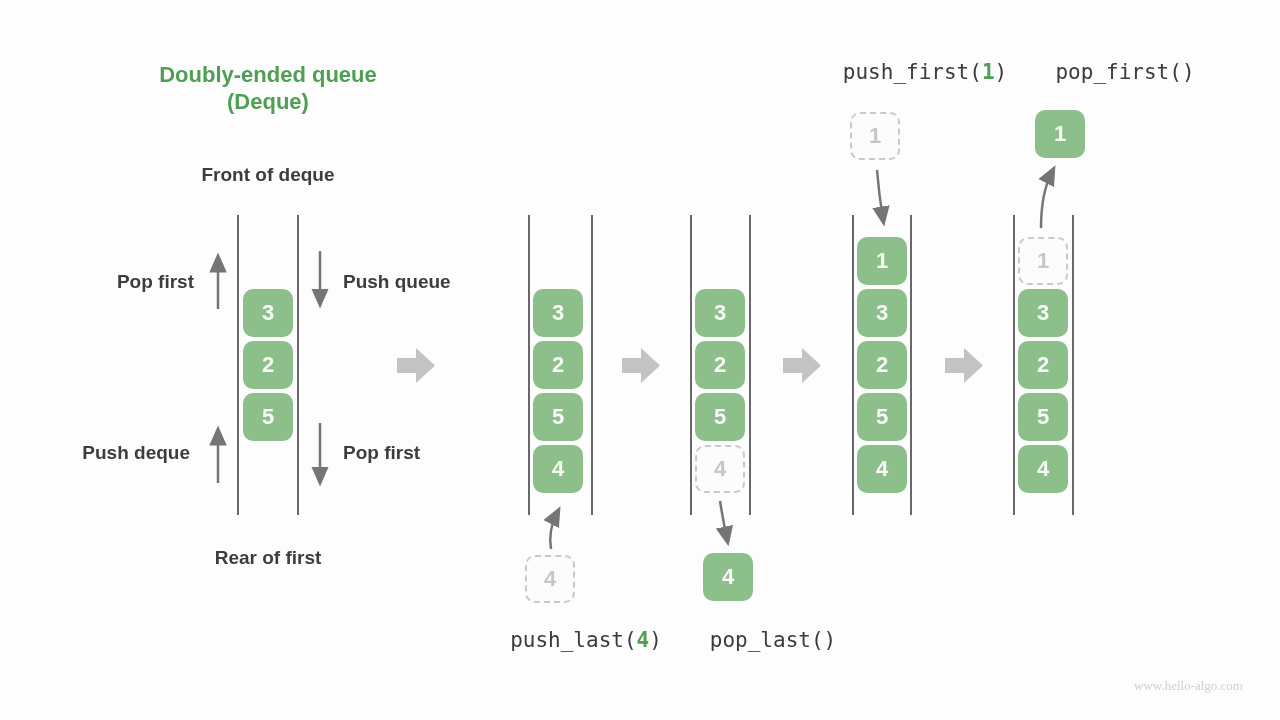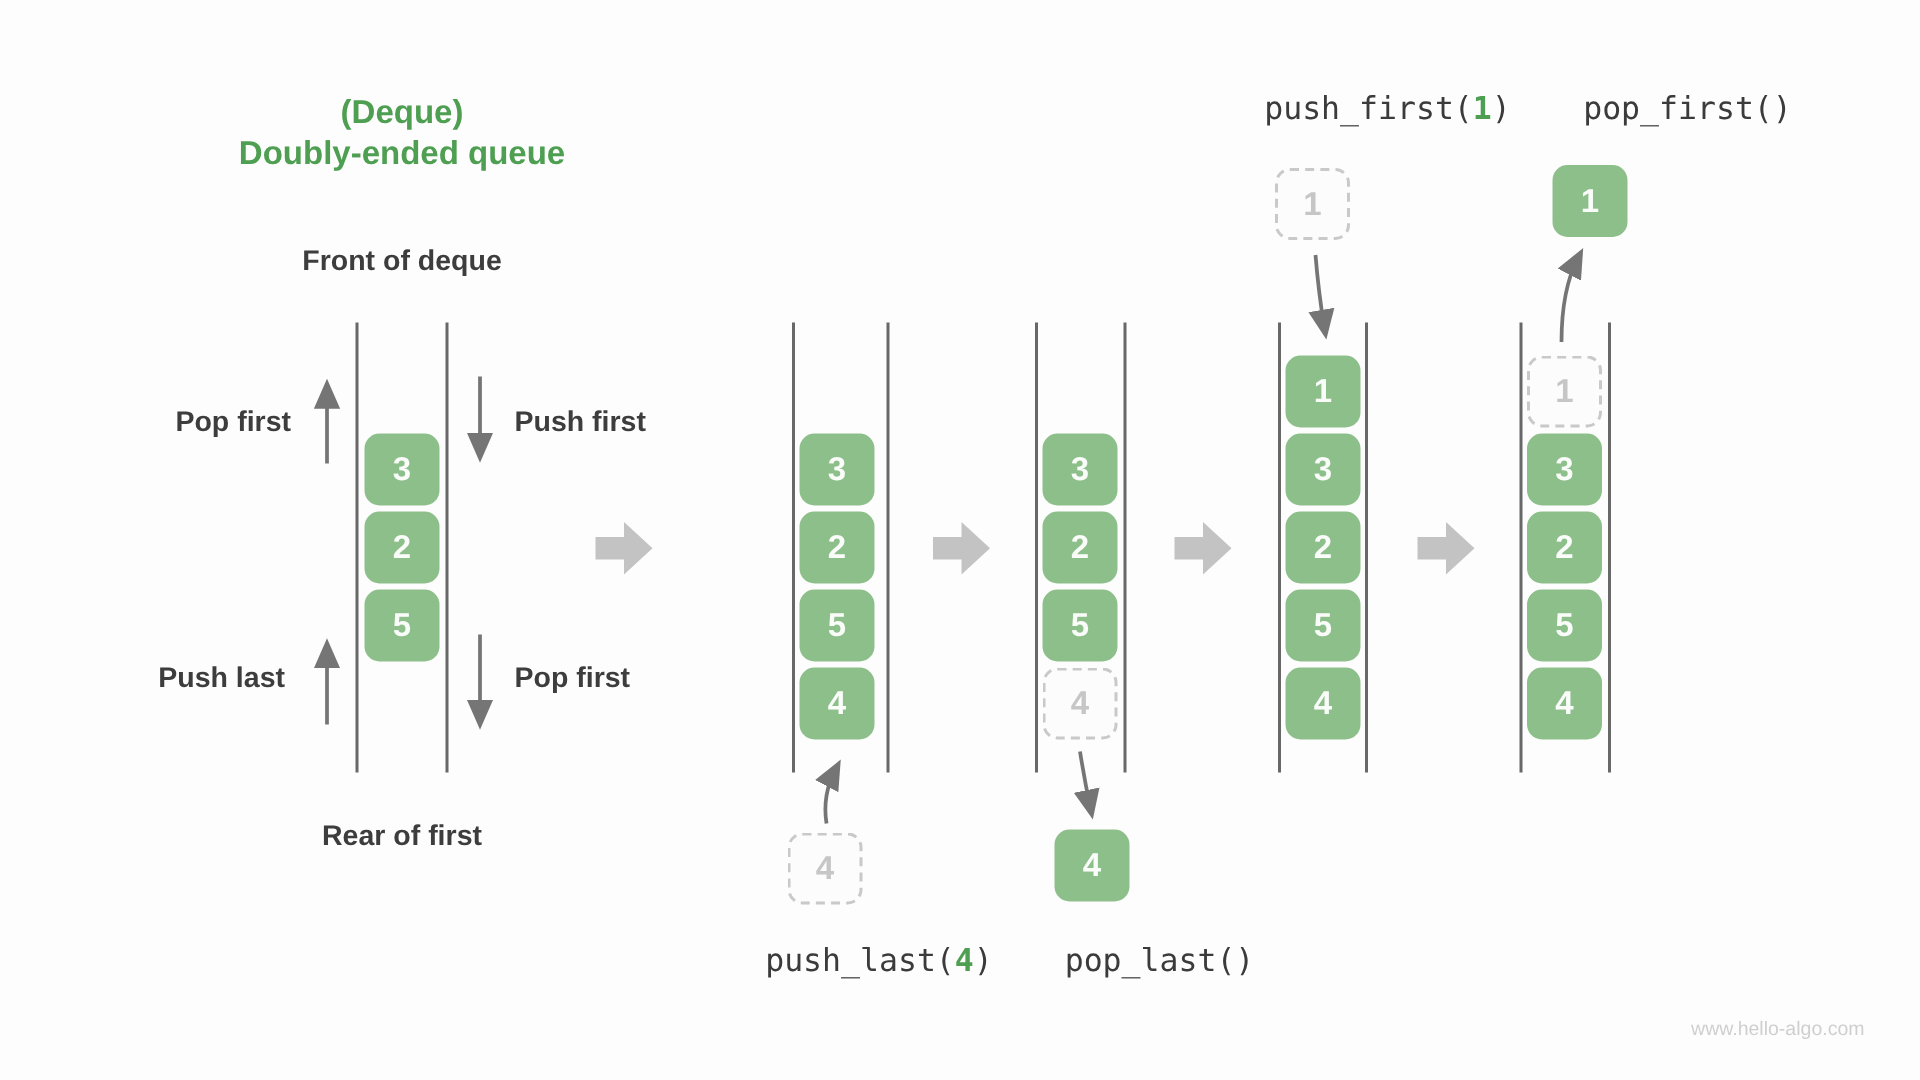--- a/index.html
+++ b/index.html
@@ -9,40 +9,40 @@
   .title{width:320px;text-align:center;font-size:22px;font-weight:bold;color:#4e9f52;line-height:27px;}
   .boldlabel{font-size:19px;font-weight:bold;color:#3d3d3d;white-space:nowrap;}
   .channel{position:absolute;border-left:2px solid #686868;border-right:2px solid #686868;box-sizing:border-box;}
   .cell{position:absolute;width:50px;height:48px;border-radius:10px;display:flex;align-items:center;justify-content:center;
         font-size:22px;font-weight:bold;box-sizing:border-box;}
   .cell.green{background:#8dbf8b;color:rgba(255,255,255,0.95);}
   .cell.ghost{background:#fcfcfc;border:2px dashed #c9c9c9;color:#c6c6c6;}
   .code{position:absolute;transform:translateX(-50%);font-family:"DejaVu Sans Mono",monospace;
         font-size:21px;color:#3b3b3b;white-space:nowrap;}
   .code .arg{color:#4e9f52;font-weight:bold;}
-  .watermark{position:absolute;font-family:Liberation Sans, sans-serif;font-size:13px;color:#cfcfcf;}
+  .watermark{position:absolute;font-family:Liberation Serif, serif;font-size:13px;color:#cfcfcf;}
   svg.overlay{position:absolute;left:0;top:0;pointer-events:none;}
   .ctr{transform:translateX(-50%);text-align:left;}
 </style>
 </head>
 <body>
 
 <div id="canvas">
 
   <div class="abs title" style="left:108px;top:61px;">
+    <div>Doubly-ended queue</div>
     <div>(Deque)</div>
-    <div>Doubly-ended queue</div>
   </div>
 
   <div class="abs boldlabel ctr" style="left:268px;top:164px;">Front of deque</div>
   <div class="abs boldlabel ctr" style="left:268px;top:547px;">Rear of first</div>
 
   <div class="abs boldlabel" style="left:80px;top:271px;width:114px;text-align:right;">Pop first</div>
-  <div class="abs boldlabel" style="left:343px;top:271px;">Push first</div>
-  <div class="abs boldlabel" style="left:76px;top:442px;width:114px;text-align:right;">Push last</div>
+  <div class="abs boldlabel" style="left:343px;top:271px;">Push queue</div>
+  <div class="abs boldlabel" style="left:76px;top:442px;width:114px;text-align:right;">Push deque</div>
   <div class="abs boldlabel" style="left:343px;top:442px;">Pop first</div>
 
   <div class="channel" style="left:237px;top:215px;width:62px;height:300px;"></div>
   <div class="channel" style="left:528px;top:215px;width:65px;height:300px;"></div>
   <div class="channel" style="left:690px;top:215px;width:61px;height:300px;"></div>
   <div class="channel" style="left:852px;top:215px;width:60px;height:300px;"></div>
   <div class="channel" style="left:1013px;top:215px;width:61px;height:300px;"></div>
 
   <div class="cell green" style="left:243px;top:289px;">3</div>
   <div class="cell green" style="left:243px;top:341px;">2</div>

